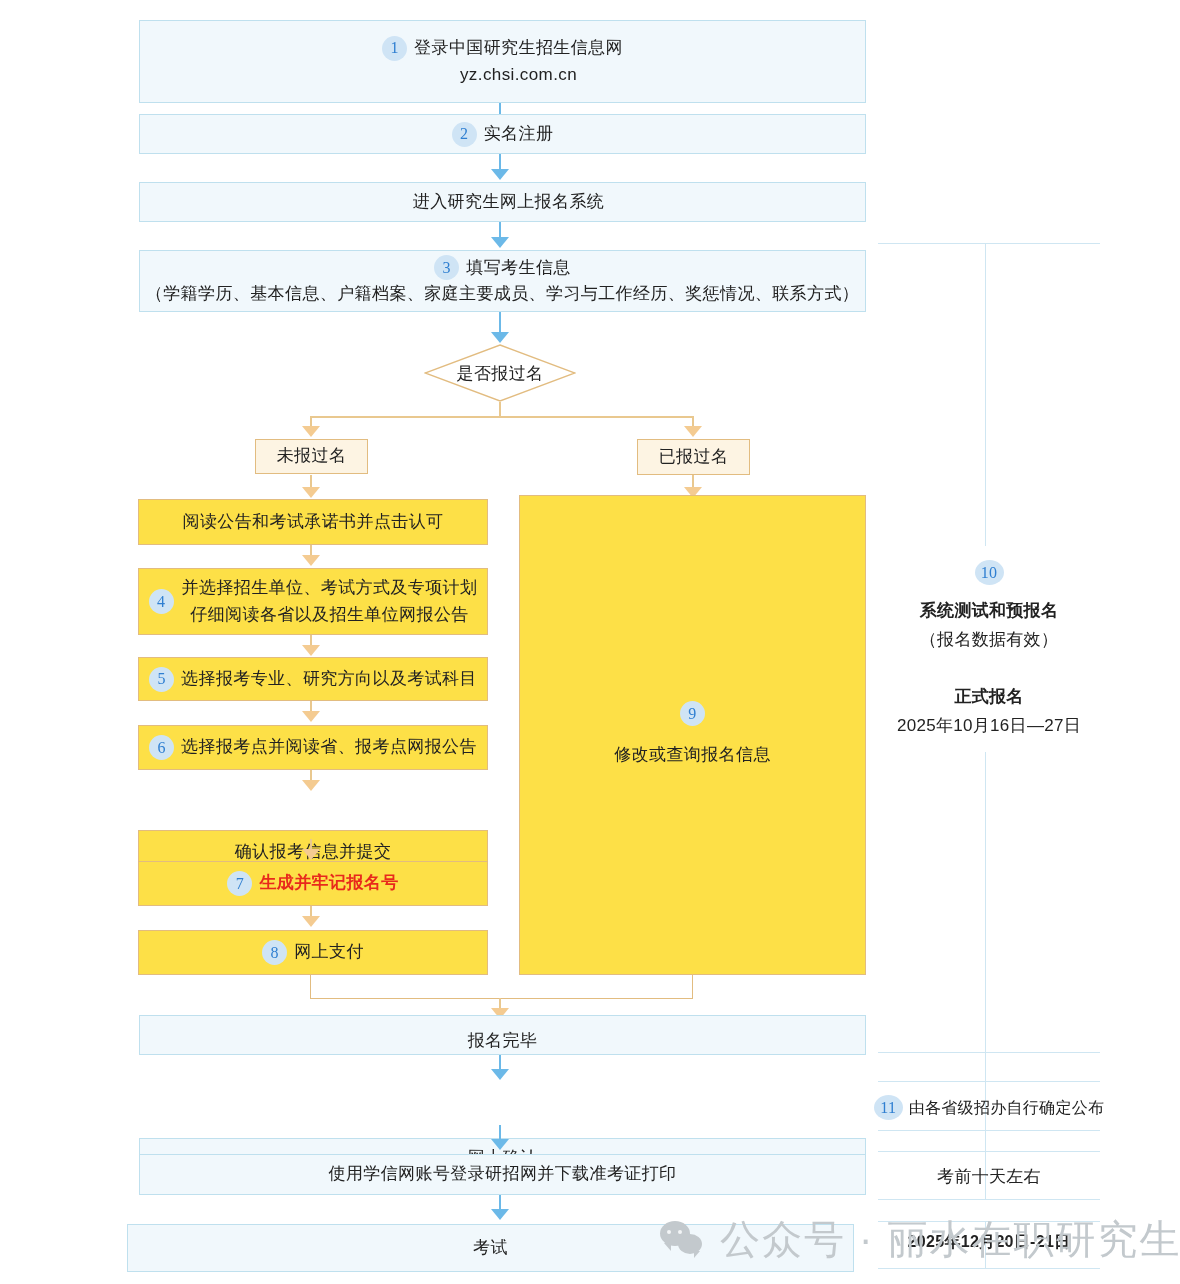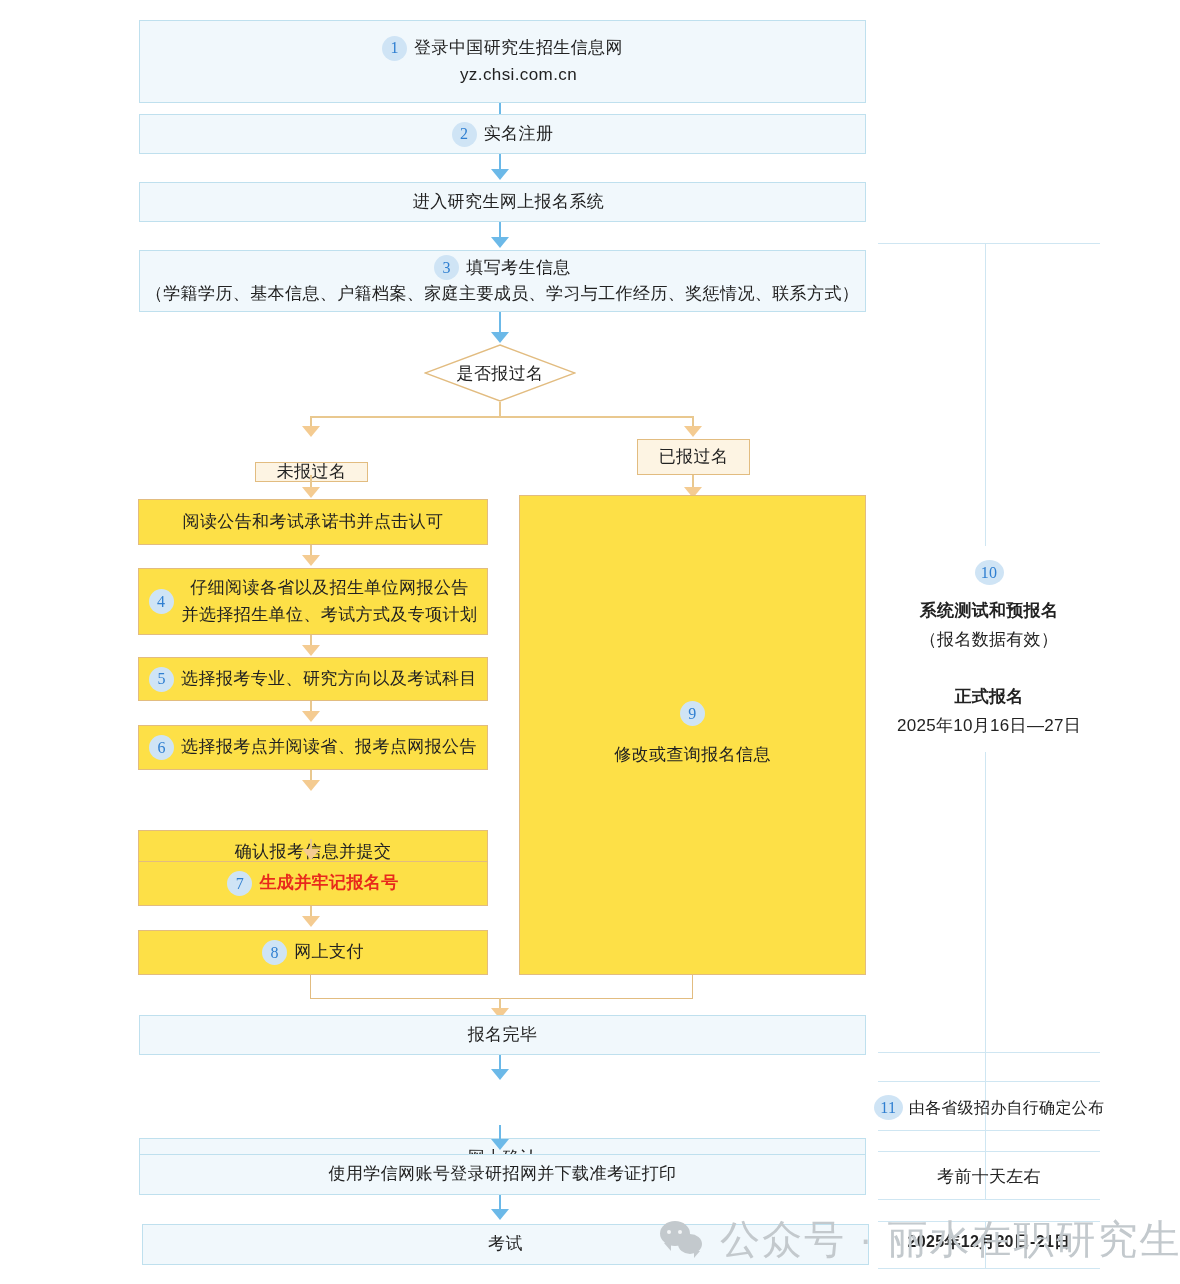--- a/index.html
+++ b/index.html
@@ -172,21 +172,21 @@
   </svg>
   <div style="position:absolute;left:424px;top:344px;width:152px;height:58px;display:flex;align-items:center;justify-content:center;font-size:17px;letter-spacing:.4px;">是否报过名</div>
 
   <div class="vline o" style="left:499px;top:402px;height:15px;"></div>
   <div class="hline o" style="left:311px;top:416px;width:382px;"></div>
   <div class="vline o" style="left:310px;top:416px;height:12px;"></div>
   <div class="arrow o" style="left:302px;top:426px;"></div>
   <div class="vline o" style="left:692px;top:416px;height:12px;"></div>
   <div class="arrow o" style="left:684px;top:426px;"></div>
 
-  <div class="node orange" style="left:255px;top:462px;width:113px;height:20px;">
+  <div class="node orange" style="left:255px;top:439px;width:113px;height:35px;">
     <div>未报过名</div>
   </div>
   <div class="node orange" style="left:637px;top:439px;width:113px;height:36px;">
     <div>已报过名</div>
   </div>
 
   <div class="vline o" style="left:310px;top:475px;height:14px;"></div>
   <div class="arrow o" style="left:302px;top:487px;"></div>
   <div class="vline o" style="left:692px;top:475px;height:14px;"></div>
   <div class="arrow o" style="left:684px;top:487px;"></div>
@@ -194,22 +194,22 @@
   <div class="node orange-lite" style="left:138px;top:499px;width:350px;height:46px;">
     <div>阅读公告和考试承诺书并点击认可</div>
   </div>
   <div class="vline o" style="left:310px;top:545px;height:12px;"></div>
   <div class="arrow o" style="left:302px;top:555px;"></div>
 
   <div class="node orange-lite" style="left:138px;top:568px;width:350px;height:67px;">
     <div style="display:flex;align-items:center;gap:8px;">
       <span class="badge">4</span>
       <span style="display:flex;flex-direction:column;align-items:center;">
+        <span>并选择招生单位、考试方式及专项计划</span>
         <span>仔细阅读各省以及招生单位网报公告</span>
-        <span>并选择招生单位、考试方式及专项计划</span>
       </span>
     </div>
   </div>
   <div class="vline o" style="left:310px;top:635px;height:12px;"></div>
   <div class="arrow o" style="left:302px;top:645px;"></div>
 
   <div class="node orange-lite" style="left:138px;top:657px;width:350px;height:44px;">
     <div class="row">
       <span class="badge">5</span>
       <span>选择报考专业、研究方向以及考试科目</span>
@@ -253,39 +253,39 @@
     <span class="badge">9</span>
     <div style="margin-top:16px;">修改或查询报名信息</div>
   </div>
 
   <div class="thin" style="left:310px;top:975px;width:1px;height:24px;"></div>
   <div class="thin" style="left:692px;top:975px;width:1px;height:24px;"></div>
   <div class="thin" style="left:310px;top:998px;width:383px;height:1px;"></div>
   <div class="vline o" style="left:499px;top:998px;height:12px;"></div>
   <div class="arrow o" style="left:491px;top:1008px;"></div>
 
-  <div class="node blue" style="left:139px;top:1015px;width:727px;height:40px;">
+  <div class="node blue" style="left:139px;top:1015px;width:727px;height:40px;justify-content:flex-end;">
     <div>报名完毕</div>
   </div>
   <div class="vline b" style="left:499px;top:1055px;height:16px;"></div>
   <div class="arrow b" style="left:491px;top:1069px;"></div>
 
   <div class="node blue" style="left:139px;top:1138px;width:727px;height:40px;">
     <div>网上确认</div>
   </div>
   <div class="vline b" style="left:499px;top:1125px;height:16px;"></div>
   <div class="arrow b" style="left:491px;top:1139px;"></div>
 
   <div class="node blue" style="left:139px;top:1154px;width:727px;height:41px;">
     <div>使用学信网账号登录研招网并下载准考证打印</div>
   </div>
   <div class="vline b" style="left:499px;top:1195px;height:16px;"></div>
   <div class="arrow b" style="left:491px;top:1209px;"></div>
 
-  <div class="node blue" style="left:142px;top:1224px;width:727px;height:41px;">
+  <div class="node blue" style="left:127px;top:1224px;width:727px;height:48px;">
     <div>考试</div>
   </div>
 
   <div class="tl-block" style="left:878px;top:560px;width:222px;">
     <div style="display:flex;justify-content:center;">
       <span class="badge wide">10</span>
     </div>
     <div class="tl-title" style="margin-top:12px;">系统测试和预报名</div>
     <div>（报名数据有效）</div>
     <div class="tl-title" style="margin-top:28px;">正式报名</div>

